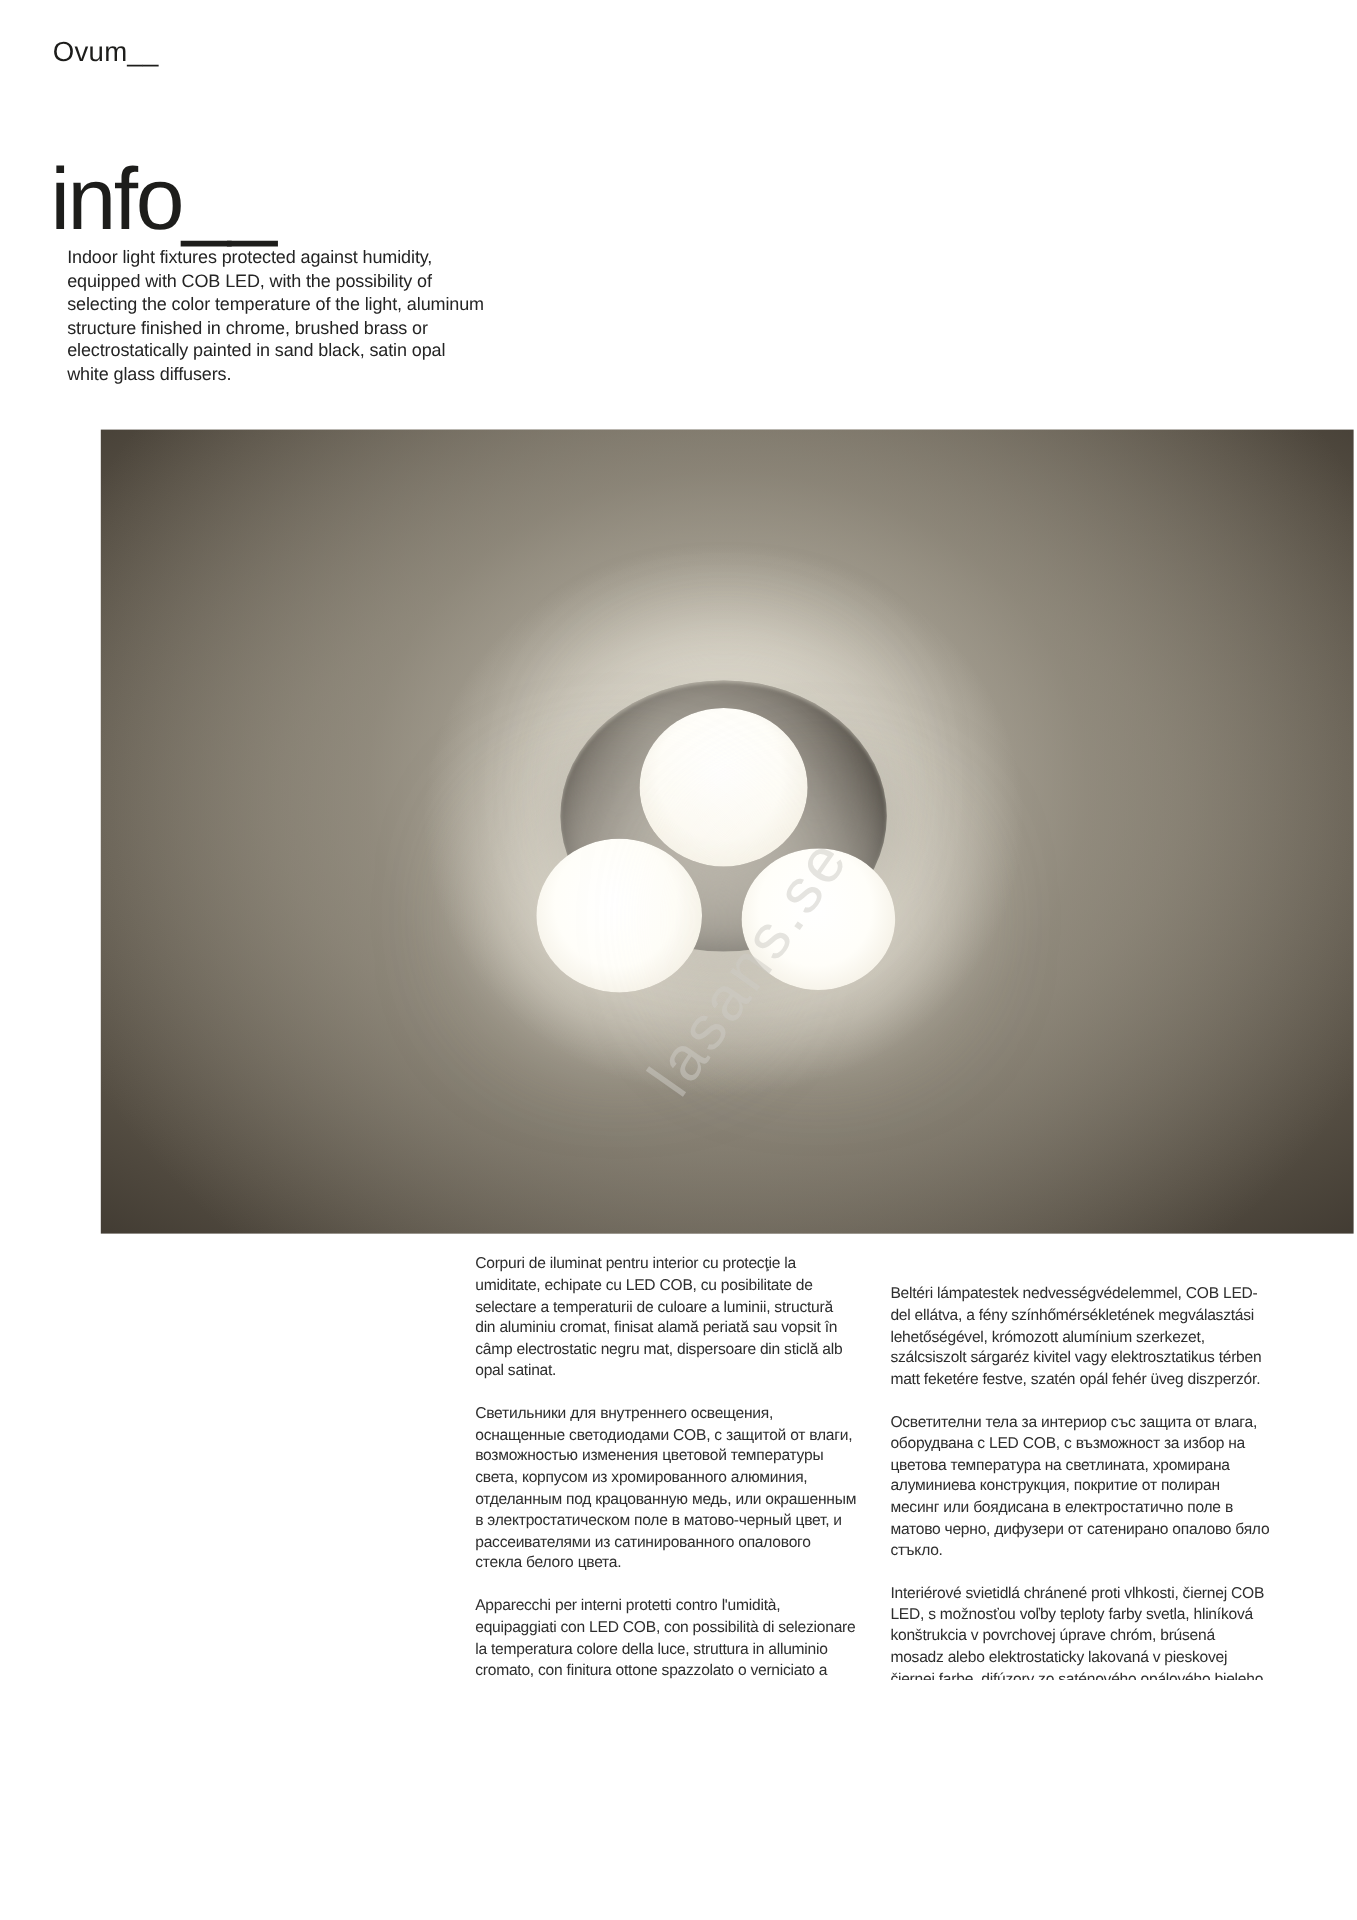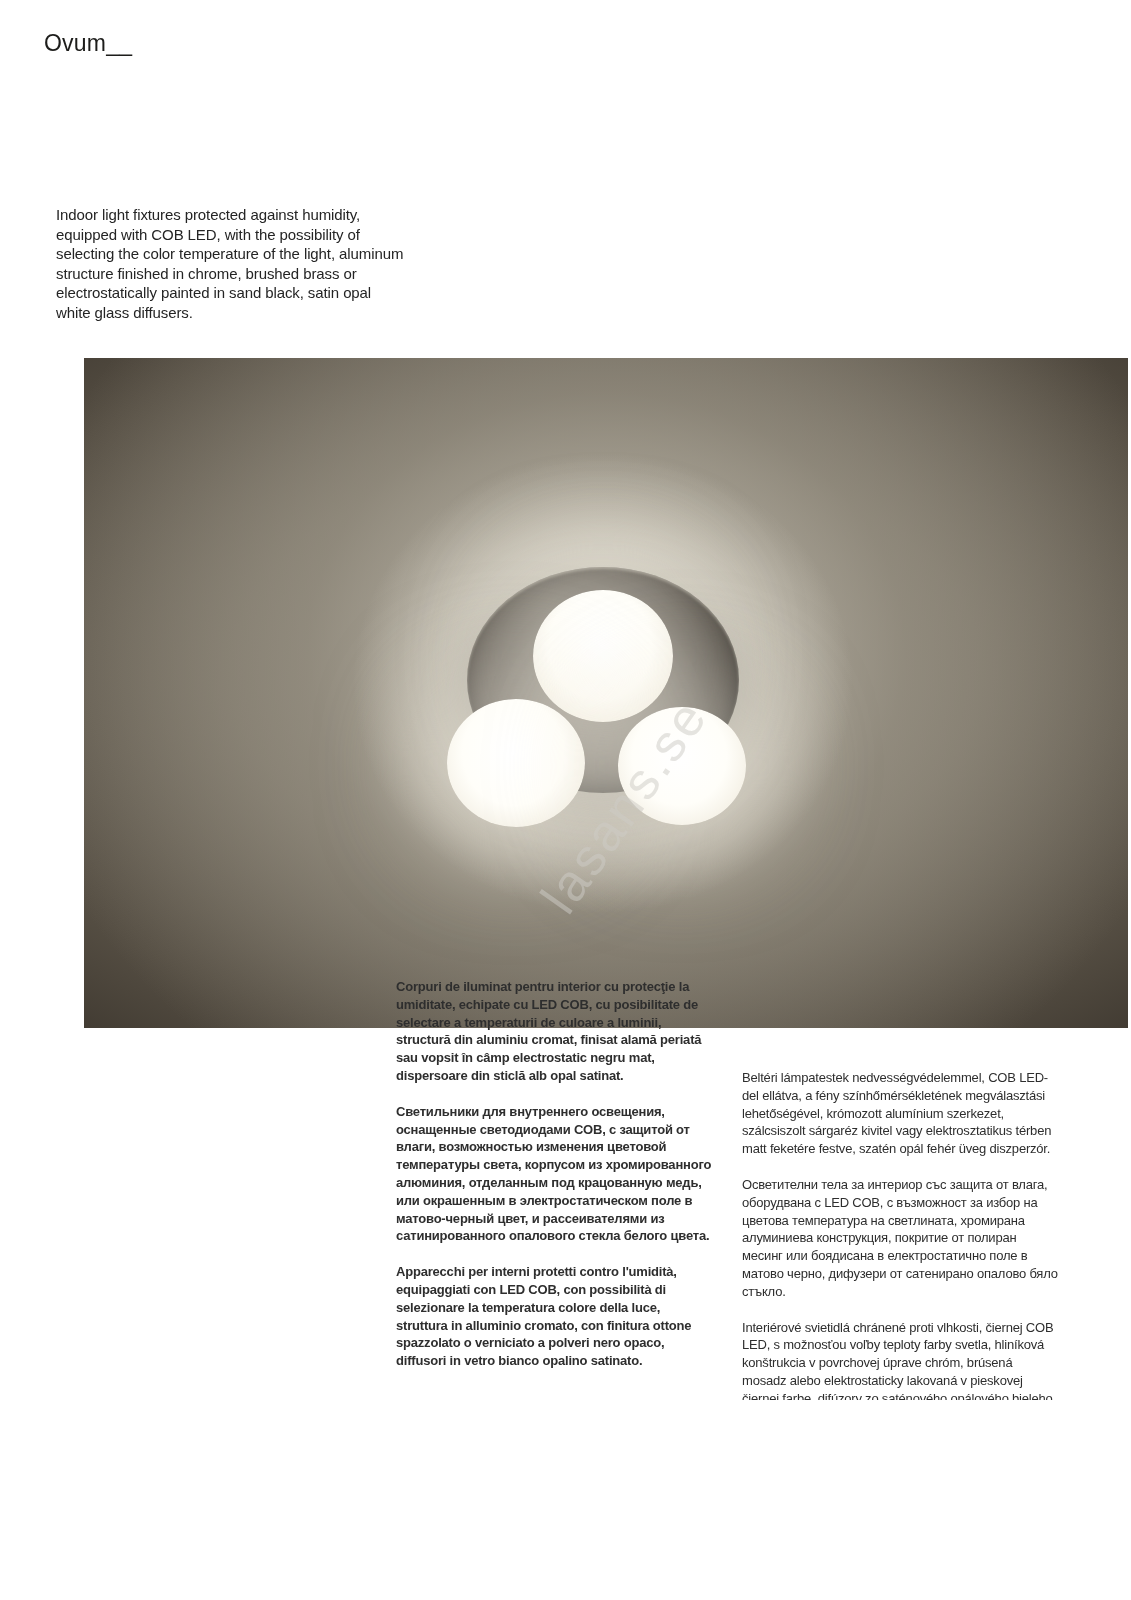--- a/index.html
+++ b/index.html
@@ -62,39 +62,40 @@
     color: rgba(206,204,197,0.52);
     white-space:nowrap;
   }
 
   
   .col {
     position:absolute; width:318px;
     font-size:13px; line-height:17.8px; letter-spacing:-0.2px; color:#2e2e2e;
   }
   .col p { margin:0 0 18px 0; }
-  .col-left  { left:396px; top:978px;font-weight:bold; }
+  .col-left  { left:396px; top:1044px; }
   .col-right { left:742px; top:1030px;margin-top:39px; }
 
   
   .page-number {
     position:absolute; left:44px; top:1532px;
     font-size:25px; font-weight:500; color:#1f1f1f;
   }
   .website {
     position:absolute; right:44px; top:1548px;
     font-size:13.5px; color:#a9a9a9; letter-spacing:0.2px;font-style:italic;
   }
 </style>
 </head>
 <body>
 
 <div class="page">
 
   <div class="brand">Ovum__</div>
+  <h1 class="title">info__</h1>
   <p class="intro">Indoor light fixtures protected against humidity, equipped with COB LED, with the possibility of selecting the color temperature of the light, aluminum structure finished in chrome, brushed brass or electrostatically painted in sand black, satin opal white glass diffusers.</p>
 
   <figure class="photo">
     <div class="canopy"></div>
     <div class="diffuser d-top"></div>
     <div class="diffuser d-left"></div>
     <div class="diffuser d-right"></div>
     <div class="watermark">lasans.se</div>
   </figure>
 

